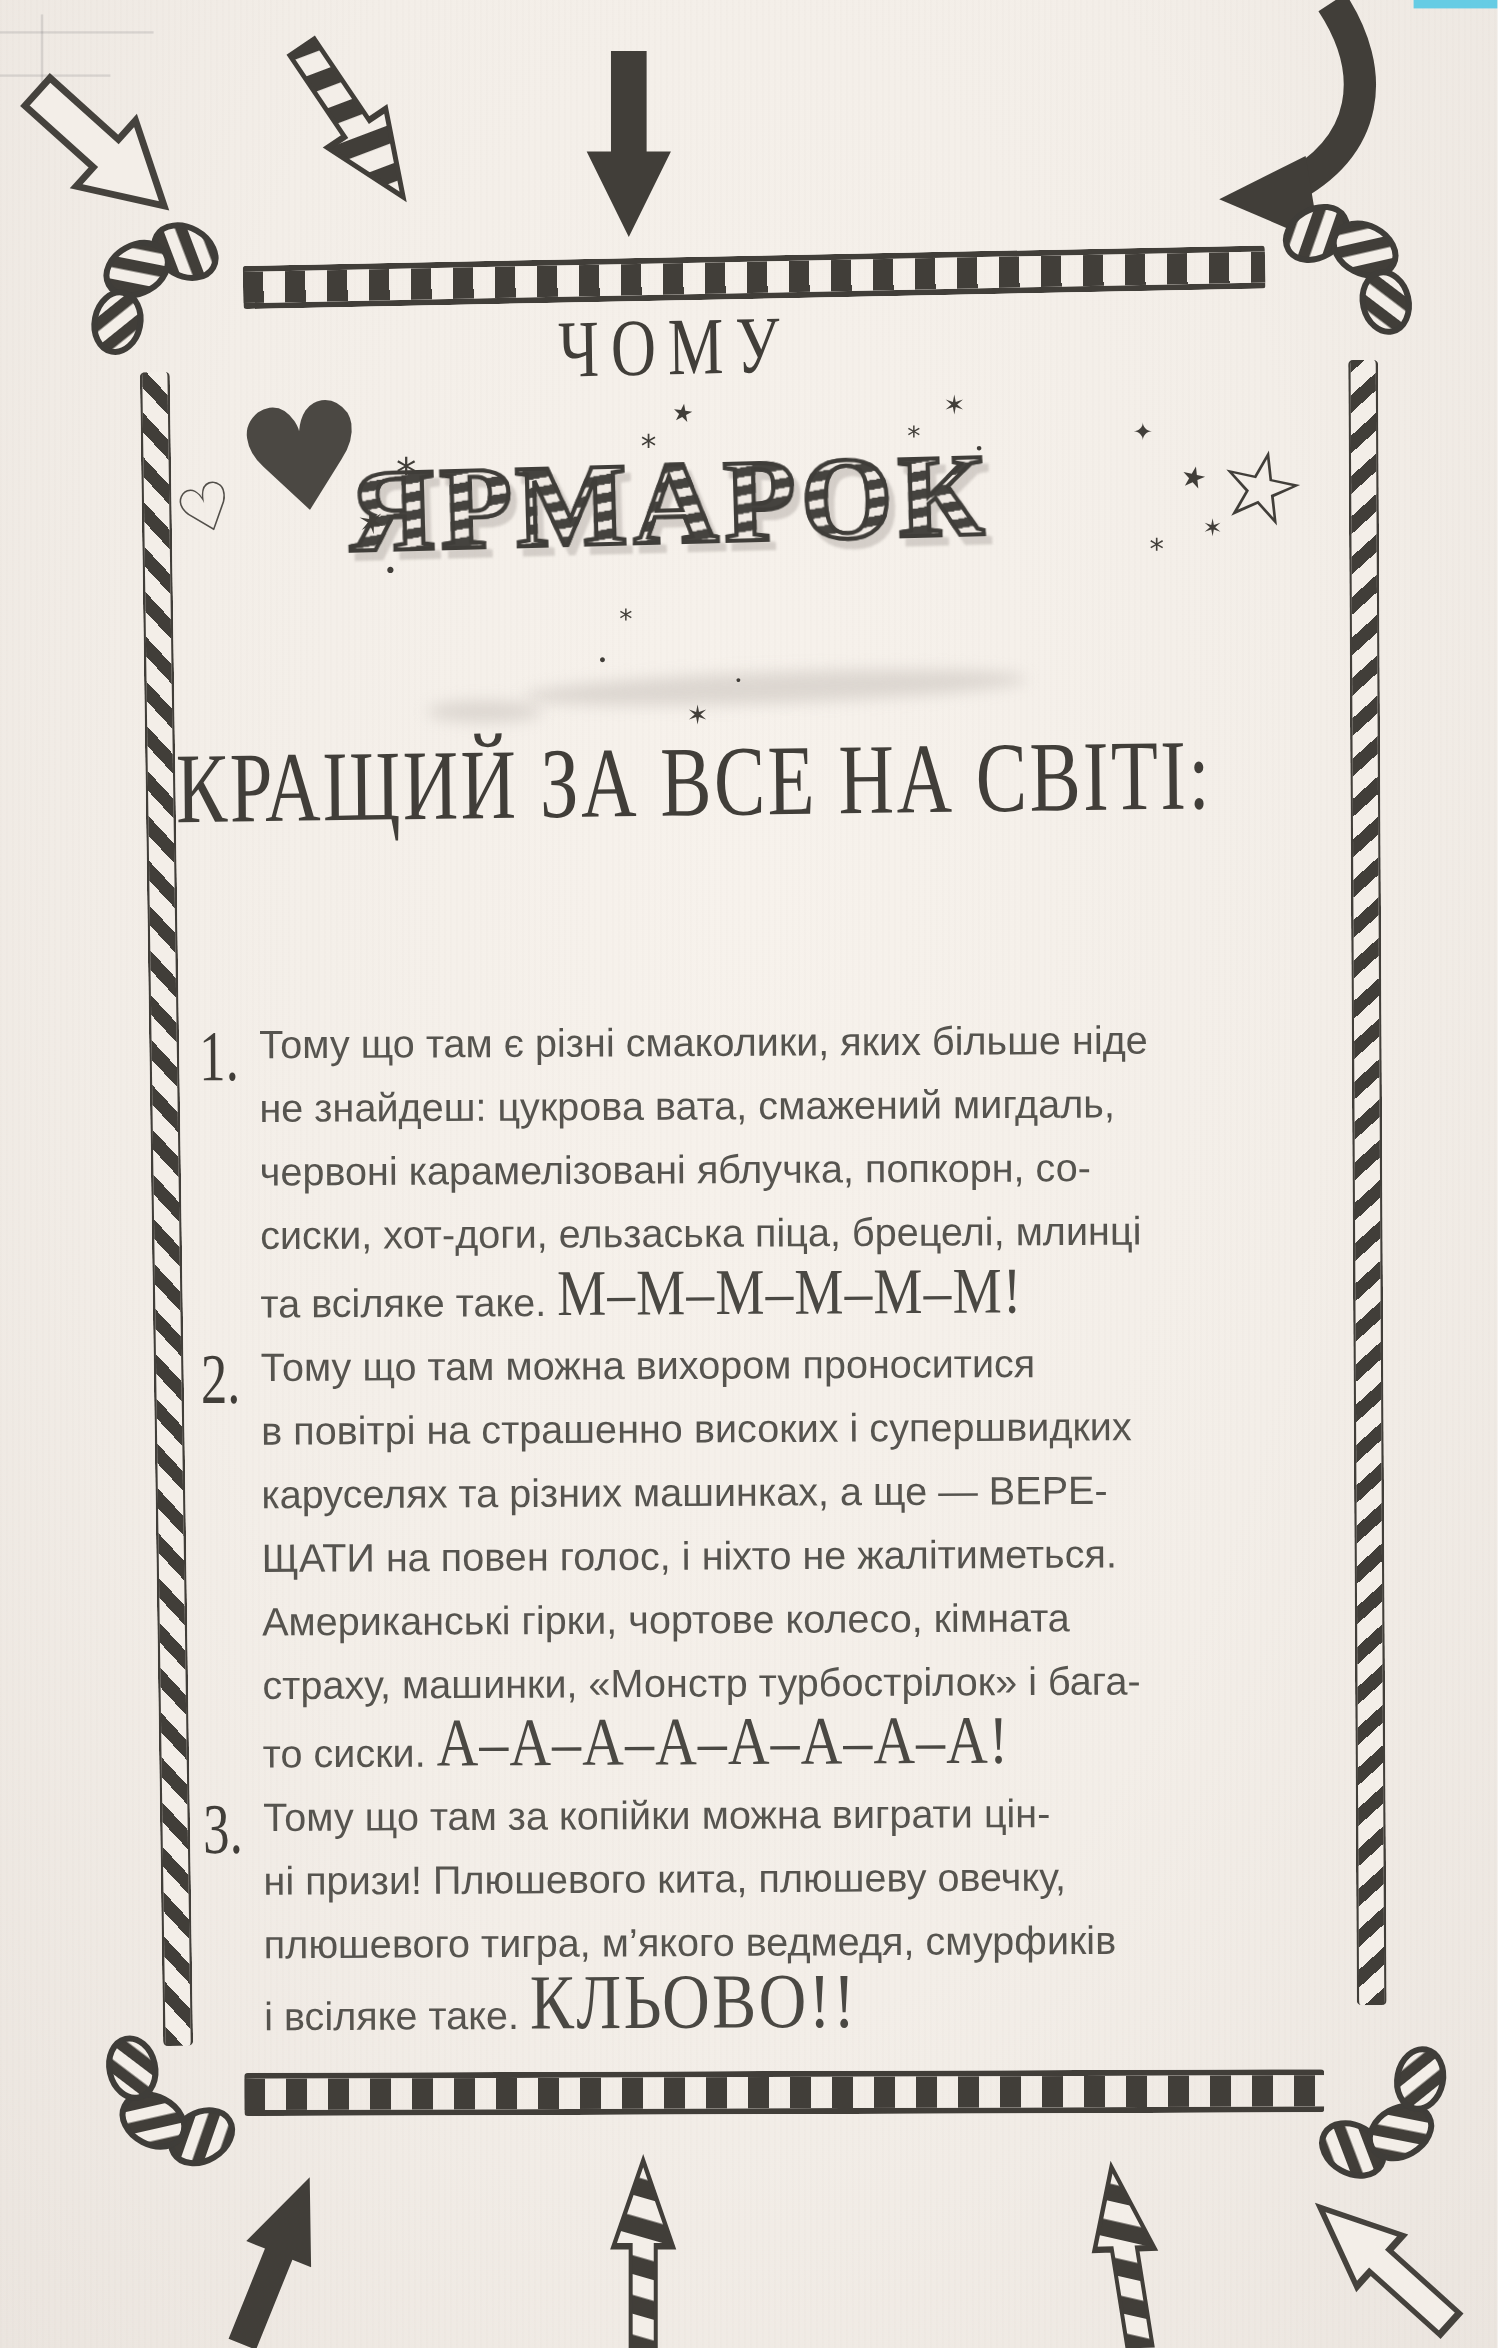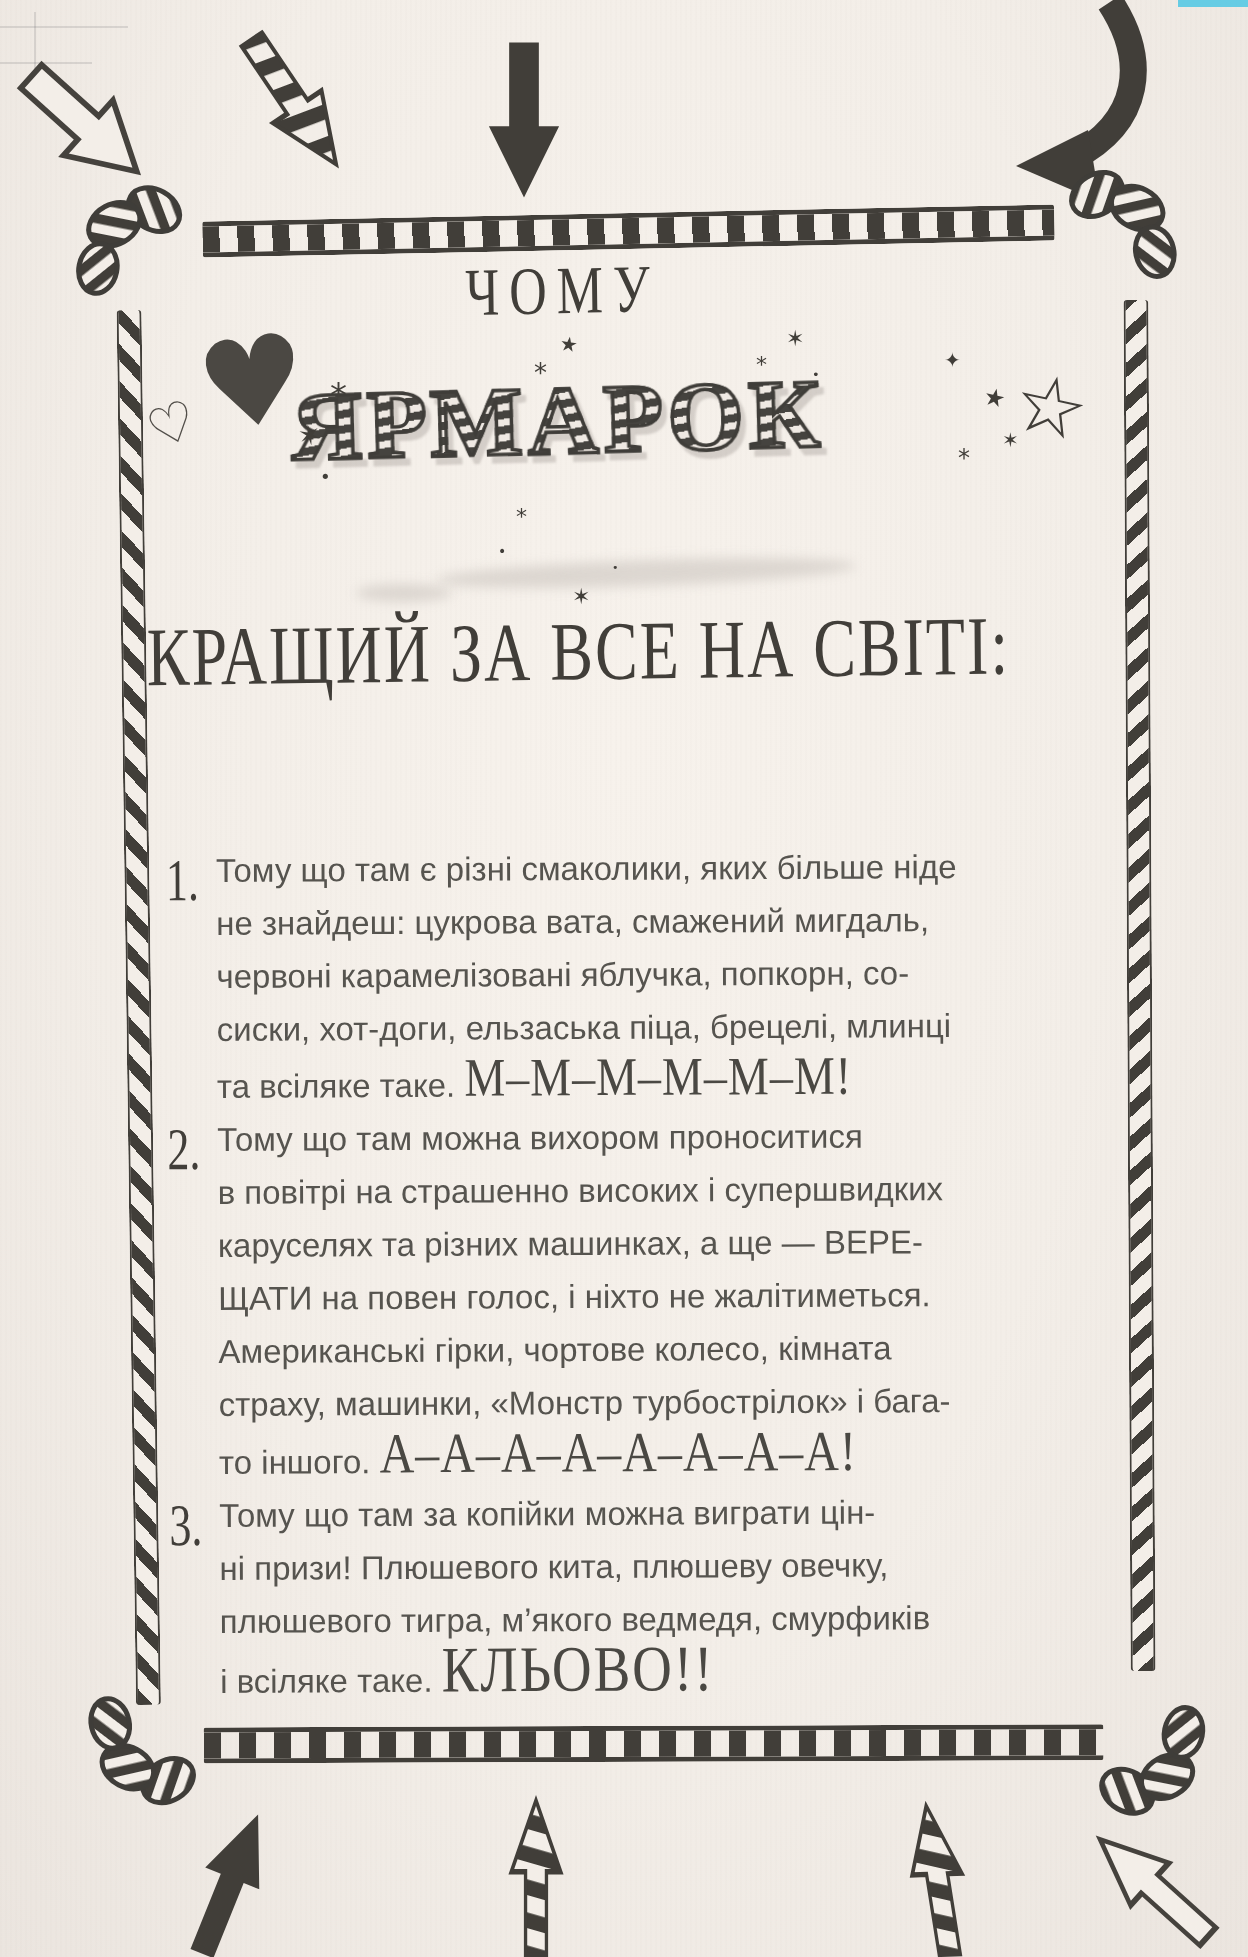--- a/index.html
+++ b/index.html
@@ -213,21 +213,21 @@
     </div>
     <div class="list-item">
       <div class="num">2.</div>
       <div>
         <div class="line">Тому що там можна вихором проноситися</div>
         <div class="line">в повітрі на страшенно високих і супершвидких</div>
         <div class="line">каруселях та різних машинках, а ще — ВЕРЕ-</div>
         <div class="line">ЩАТИ на повен голос, і ніхто не жалітиметься.</div>
         <div class="line">Американські гірки, чортове колесо, кімната</div>
         <div class="line">страху, машинки, «Монстр турбострілок» і бага-</div>
-        <div class="line"><span>то іншого. </span><span class="shout">А–А–А–А–А–А–А–А!</span></div>
+        <div class="line"><span>то сиски. </span><span class="shout">А–А–А–А–А–А–А–А!</span></div>
       </div>
     </div>
     <div class="list-item">
       <div class="num">3.</div>
       <div>
         <div class="line">Тому що там за копійки можна виграти цін-</div>
         <div class="line">ні призи! Плюшевого кита, плюшеву овечку,</div>
         <div class="line">плюшевого тигра, м’якого ведмедя, смурфиків</div>
         <div class="line"><span>і всіляке таке. </span><span class="shout">КЛЬОВО!!</span></div>
       </div>

